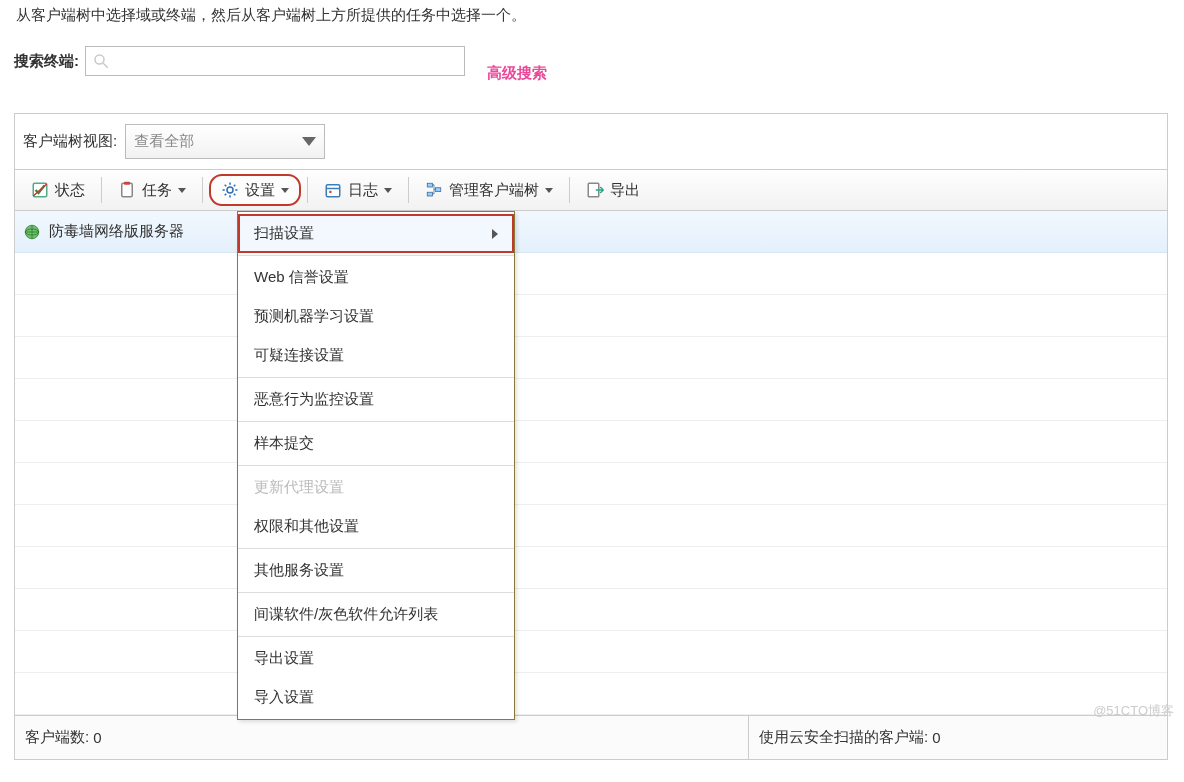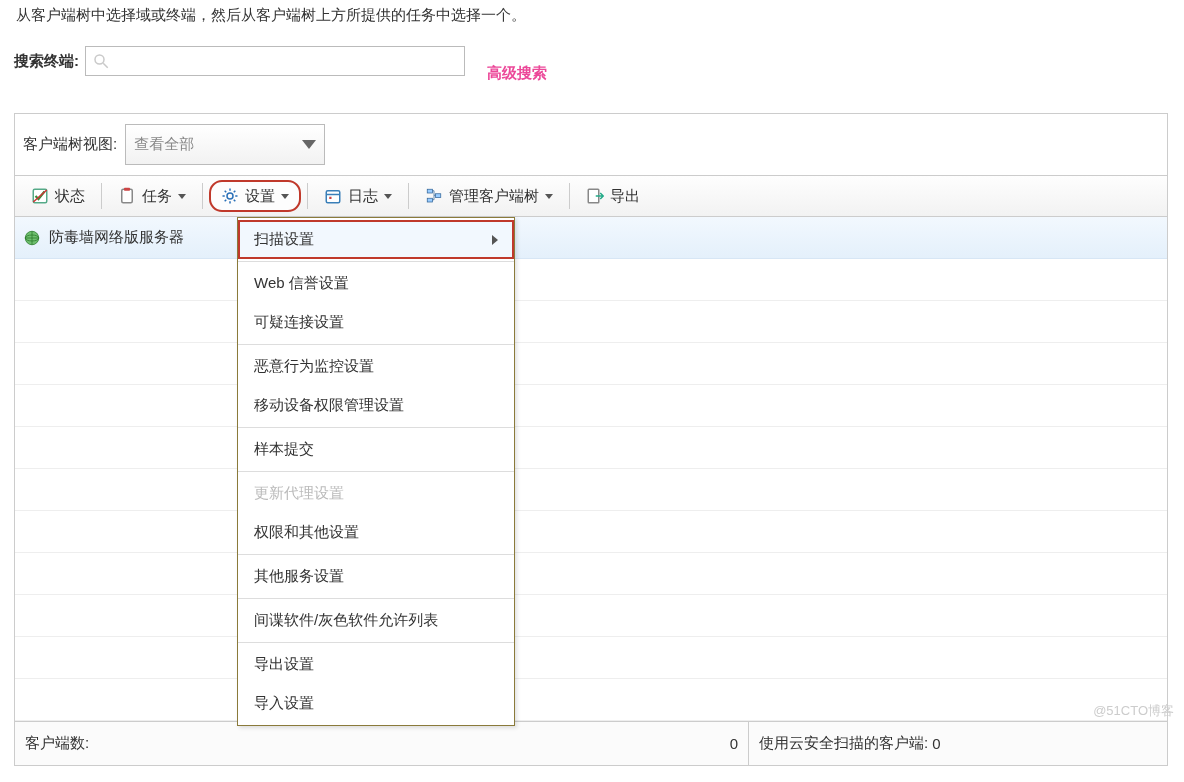--- a/index.html
+++ b/index.html
@@ -47,21 +47,21 @@
   .view-row {
     display: flex;
     align-items: center;
     gap: 8px;
     padding: 10px 8px;
   }
   .select {
     display: flex;
     align-items: center;
     justify-content: space-between;
-    width: 200px; height: 41px;
+    width: 200px; height: 35px;
     border: 1px solid #bbb;
     background: linear-gradient(#fff,#f2f2f2);
     padding: 16px 8px;
     color: #888;
   }
   .select svg { fill:#666; }
 
   .toolbar {
     display: flex;
     align-items: center;
@@ -159,21 +159,21 @@
     display:flex;
     border-top:1px solid #ccc;
     height:44px;
     background:#fbfbfb;
   }
   .status-cell {
     padding: 10px 10px;
     display:flex;
     align-items:center;
   }
-  .status-cell.left { flex:0 0 734px; border-right:1px solid #ccc;justify-content:space-between; }
+  .status-cell.left { flex:0 0 734px; border-right:1px solid #ccc; }
   .status-cell.right { flex:1; }
 
   .watermark {
     position:absolute;
     right:10px;
     bottom:62px;
     color:#ccc;
     font-size:13px;
   }
 </style>
@@ -291,28 +291,28 @@
     <div class="menu1" id="menu1">
         <div class="mitem hl">
           <span>扫描设置</span>
           <span class="sub-caret"></span>
         </div>
         <div class="msep"></div>
         <div class="mitem">
           <span>Web 信誉设置</span>
         </div>
         <div class="mitem">
+          <span>预测机器学习设置</span>
+        </div>
+        <div class="mitem">
           <span>可疑连接设置</span>
         </div>
         <div class="msep"></div>
         <div class="mitem">
           <span>恶意行为监控设置</span>
-        </div>
-        <div class="mitem">
-          <span>移动设备权限管理设置</span>
         </div>
         <div class="msep"></div>
         <div class="mitem">
           <span>样本提交</span>
         </div>
         <div class="msep"></div>
         <div class="mitem disabled">
           <span>更新代理设置</span>
         </div>
         <div class="mitem">

